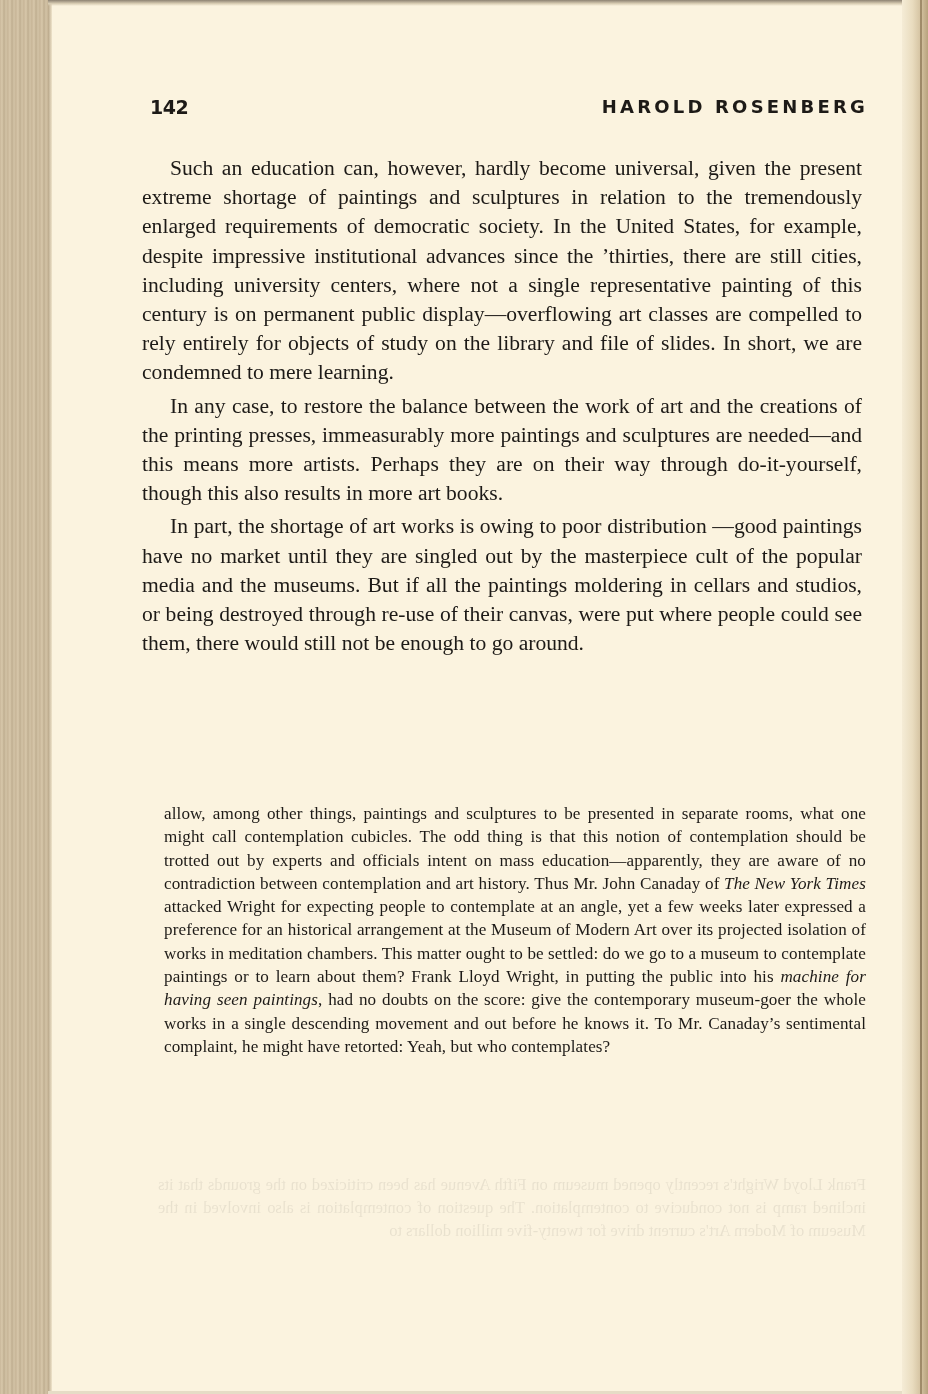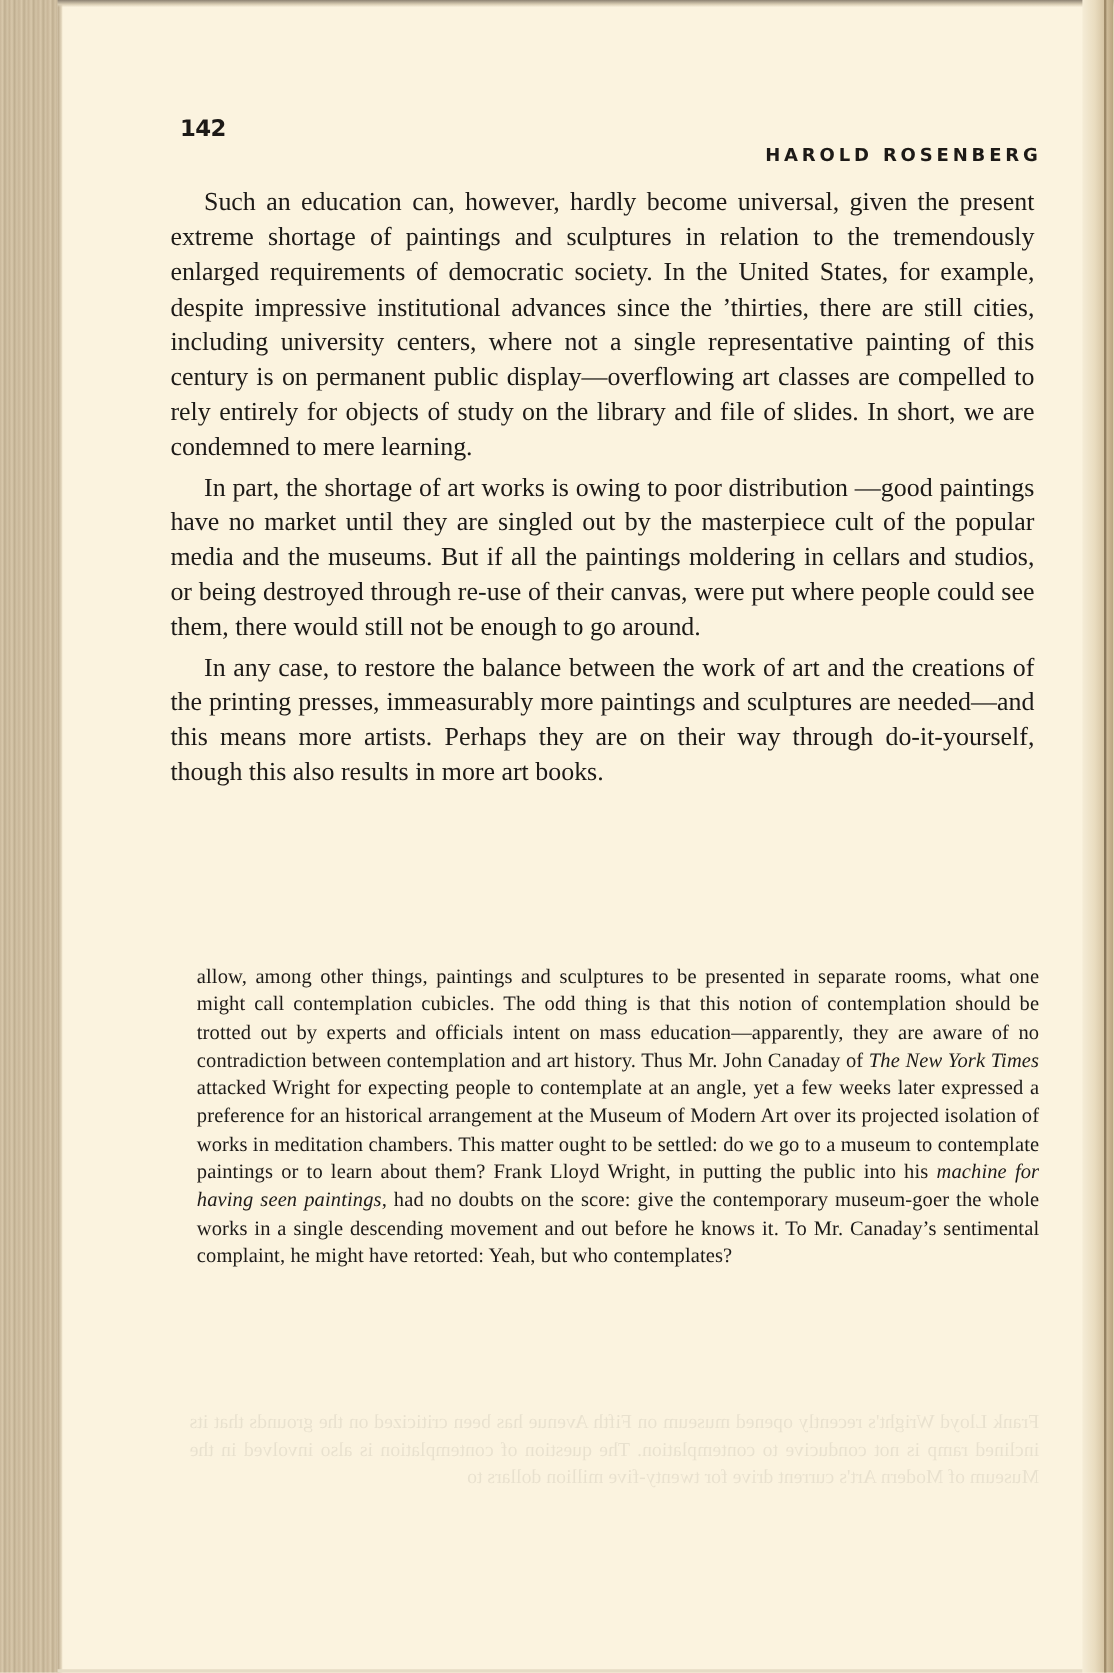--- a/index.html
+++ b/index.html
@@ -37,23 +37,22 @@
   .running-head {
     position: absolute; top: 96px; left: 138px; width: 730px; height: 30px;
   }
   .page-number {
     position: absolute; left: 12px; top: 0;
     font-family: "DejaVu Sans", sans-serif; font-weight: bold; font-size: 19px;
     letter-spacing: -0.5px;
   }
   .running-title {
     position: absolute; right: 0; top: 0;
-    font-family: "DejaVu Sans", sans-serif; font-weight: bold; font-size: 15px;
+    font-family: "DejaVu Sans", sans-serif; font-weight: bold; font-size: 18px;
     letter-spacing: 3.2px;
-    margin-top: 24px;
   }
   .body-text {
     position: absolute; top: 150px; left: 138px; width: 728px;
     font-size: 21.6px; line-height: 29.2px; text-align: justify;
   }
   .body-text p { margin: 4px; text-indent: 28px; }
   .footnote {
     position: absolute; top: 802px; left: 164px; width: 702px;
     font-size: 17.1px; line-height: 23.3px; text-align: justify;
     letter-spacing: 0.1px;
@@ -75,21 +74,21 @@
 <div class="gutter-line"></div>
 <div class="page-bottom"></div>
 
 <div class="running-head">
   <span class="page-number">142</span>
   <span class="running-title">HAROLD ROSENBERG</span>
 </div>
 
 <div class="body-text">
   <p>Such an education can, however, hardly become universal, given the present extreme shortage of paintings and sculptures in relation to the tremendously enlarged requirements of democratic society. In the United States, for example, despite impressive in­stitutional advances since the ’thirties, there are still cities, includ­ing university centers, where not a single representative painting of this century is on permanent public display—overflowing art classes are compelled to rely entirely for objects of study on the library and file of slides. In short, we are condemned to mere learning.</p>
+  <p>In any case, to restore the balance between the work of art and the creations of the printing presses, immeasurably more paintings and sculptures are needed—and this means more artists. Perhaps they are on their way through do-it-yourself, though this also re­sults in more art books.</p>
   <p>In part, the shortage of art works is owing to poor distribution —good paintings have no market until they are singled out by the masterpiece cult of the popular media and the museums. But if all the paintings moldering in cellars and studios, or being destroyed through re-use of their canvas, were put where people could see them, there would still not be enough to go around.</p>
-  <p>In any case, to restore the balance between the work of art and the creations of the printing presses, immeasurably more paintings and sculptures are needed—and this means more artists. Perhaps they are on their way through do-it-yourself, though this also re­sults in more art books.</p>
 </div>
 
 <div class="footnote">
   <p><span>allow, among other things, paintings and sculptures to be presented in separate rooms, what one might call contemplation cubicles. The odd thing is that this notion of contemplation should be trotted out by ex­perts and officials intent on mass education—apparently, they are aware of no contradiction between contemplation and art history. Thus Mr. John Canaday of </span><em>The New York Times</em><span> attacked Wright for expecting people to contemplate at an angle, yet a few weeks later expressed a preference for an historical arrangement at the Museum of Modern Art over its projected isolation of works in meditation chambers. This matter ought to be settled: do we go to a museum to contemplate paintings or to learn about them? Frank Lloyd Wright, in putting the public into his </span><em>machine for having seen paintings</em><span>, had no doubts on the score: give the contemporary museum-goer the whole works in a single descending move­ment and out before he knows it. To Mr. Canaday’s sentimental com­plaint, he might have retorted: Yeah, but who contemplates?</span></p>
 </div>
 
 <div class="bleed-through">Frank Lloyd Wright's recently opened museum on Fifth Avenue has been criticized on the grounds that its inclined ramp is not conducive to con­templation. The question of contemplation is also involved in the Mu­seum of Modern Art's current drive for twenty-five million dollars to</div>
 
 </body></html>

